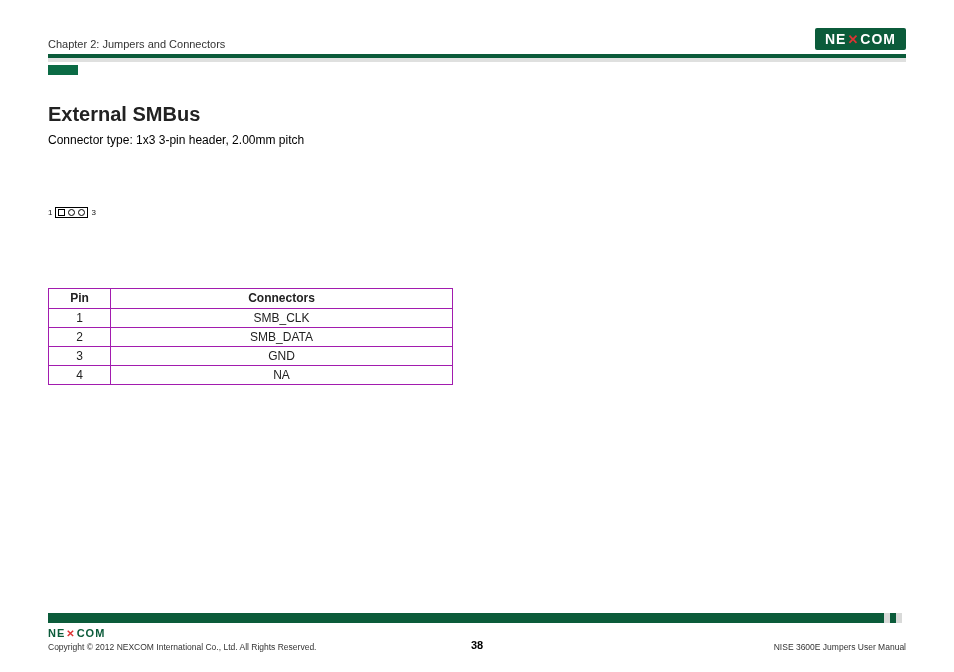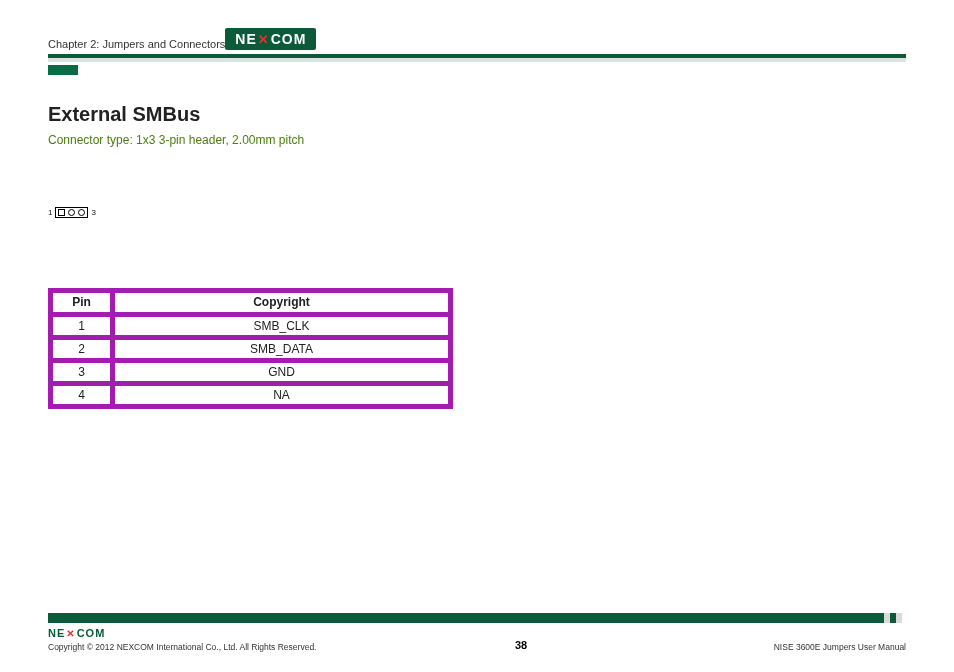--- a/index.html
+++ b/index.html
@@ -13,20 +13,21 @@
   }
   .page {
     position: absolute;
     left: 48px;
     right: 48px;
     top: 28px;
     bottom: 20px;
   }
   .header-row {
     display: flex;
+    justify-content: space-between;
     align-items: flex-end;
     height: 22px;
   }
   .chapter {
     font-size: 11px;
     color: #333;
   }
   .logo-top {
     background: #0b5b3a;
     color: #fff;
@@ -47,21 +48,21 @@
     width: 30px; height: 10px; background: #0b6b45;
     margin-top: 3px;
   }
   .content { margin-top: 28px; }
   h1.title {
     font-size: 20px;
     font-weight: 700;
     color: #222;
     margin-bottom: 6px;
   }
-  .subline { font-size: 12px; color: #4d7c0f; line-height: 1.45; }
+  .subline { font-size: 12px; color: #000000; line-height: 1.45; }
   .connector-diagram {
     margin-top: 58px;
     display: flex;
     align-items: center;
     gap: 3px;
     font-size: 8px;
     color: #111;
   }
   .hdr-box {
     border: 1px solid #000;
@@ -74,21 +75,21 @@
   .pin-sq { width: 7px; height: 7px; border: 1px solid #000; background: #fff; }
   .pin-rd { width: 7px; height: 7px; border: 1px solid #000; border-radius: 50%; background: #fff; }
   .pin-table {
     margin-top: 70px;
     border-collapse: collapse;
     font-size: 12px;
     color: #222;
     width: 405px;
   }
   .pin-table th, .pin-table td {
-    border: 5px solid #a21caf;
+    border: 1px solid #a21caf;
     text-align: center;
     padding: 1px 4px;
     line-height: 1.35;
   }
   .pin-table th { font-weight: 700; }
   .pin-table th.col-pin { width: 62px; }
   .footer {
     position: absolute;
     left: 0; right: 0; bottom: 0;
   }
@@ -118,21 +119,20 @@
     margin-top: 1px;
   }
   .foot-meta .pagenum {
     font-weight: 700;
     font-size: 11px;
     color: #000;
     position: absolute;
     left: 50%;
     transform: translateX(-50%);
     bottom: 1px;
-    margin-left: 44px;
   }
 </style>
 </head>
 <body>
 
 <div class="page">
   <div class="header-row">
     <div class="chapter">Chapter 2: Jumpers and Connectors</div>
     <div class="logo-top">
       <span>NE</span>
@@ -157,21 +157,21 @@
         <span class="pin-rd"></span>
         <span class="pin-rd"></span>
       </span>
       <span>3</span>
     </div>
 
     <table class="pin-table">
       <thead>
         <tr>
           <th class="col-pin">Pin</th>
-          <th>Copyright</th>
+          <th>Connectors</th>
         </tr>
       </thead>
       <tbody>
         <tr>
           <td>1</td>
           <td>SMB_CLK</td>
         </tr>
         <tr>
           <td>2</td>
           <td>SMB_DATA</td>

